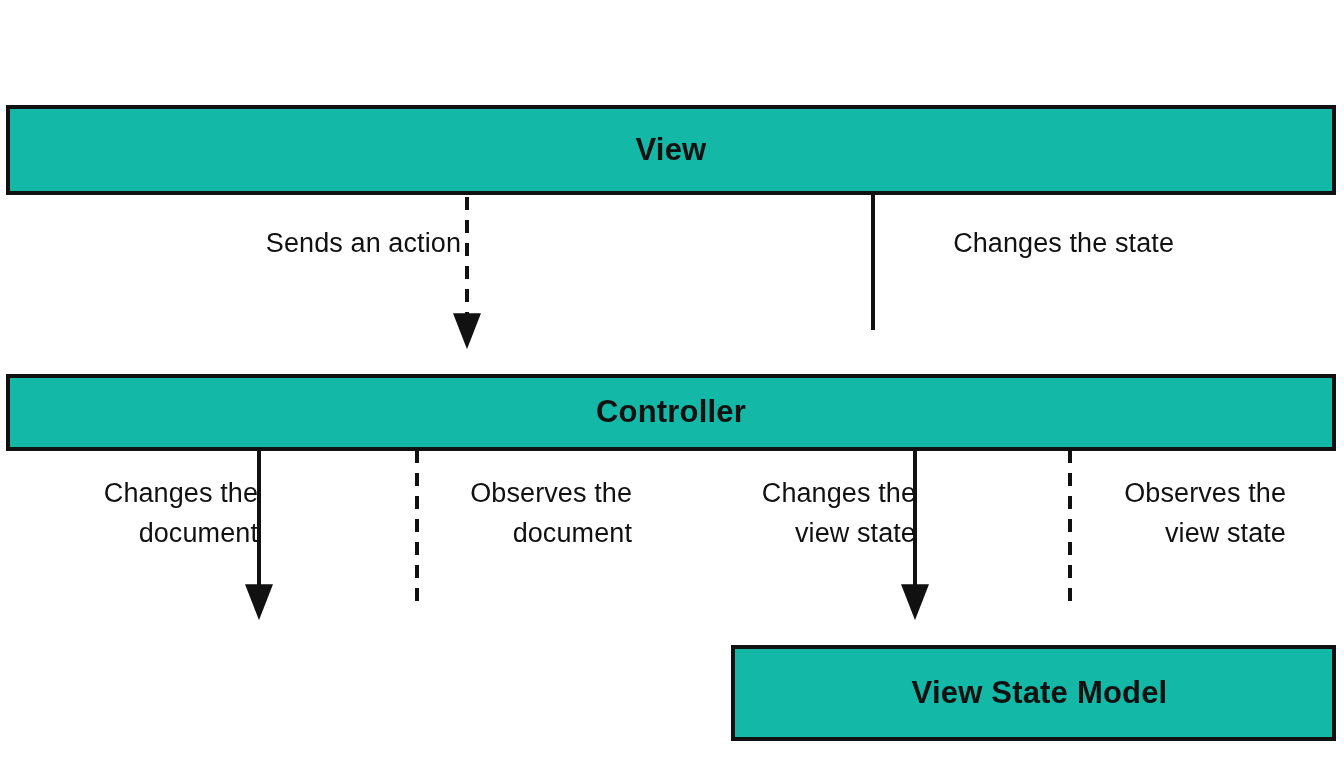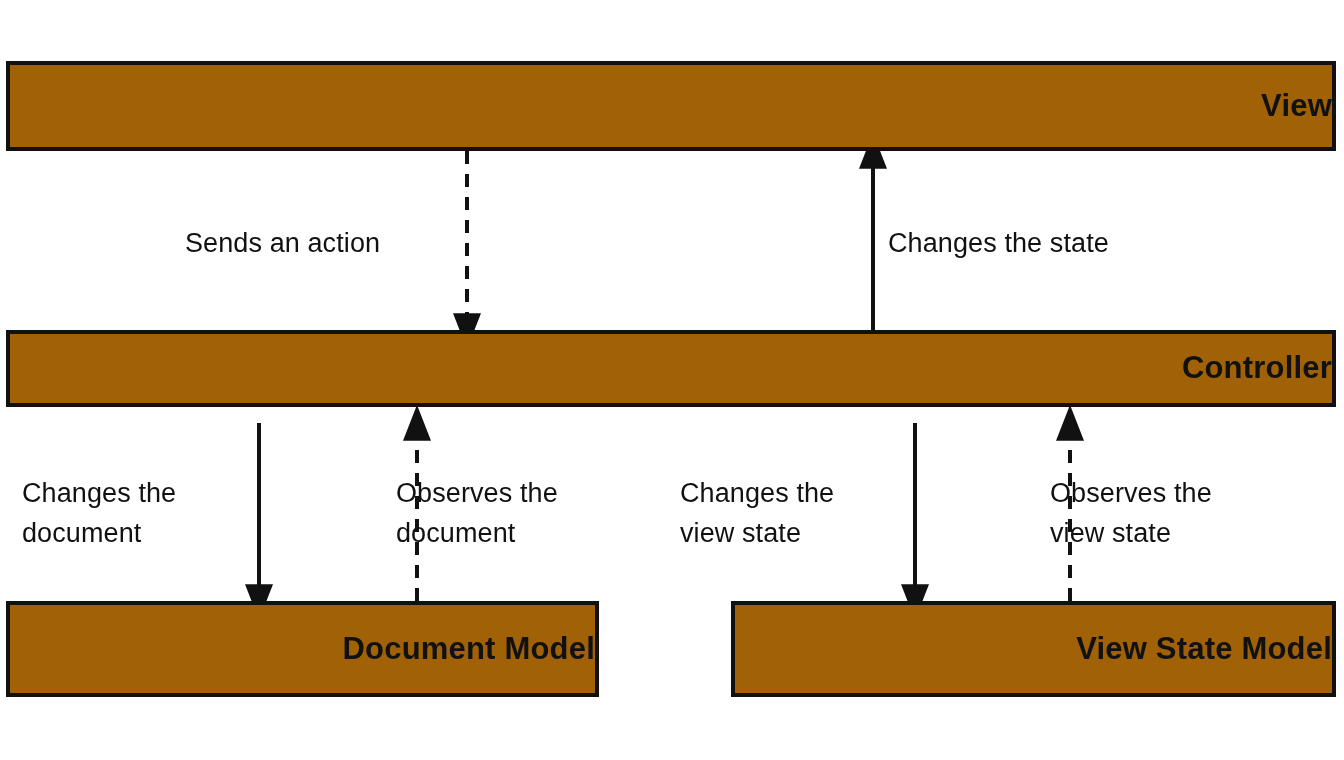--- a/index.html
+++ b/index.html
@@ -15,41 +15,42 @@
   #diagram-root {
     position: relative;
     width: 1344px;
     height: 760px;
     background: #ffffff;
     overflow: hidden;
   }
   .node-box {
     position: absolute;
     box-sizing: border-box;
-    background: #a16207;
+    background: #14b8a6;
     border: 4px solid #111111;
     display: flex;
     align-items: center;
-    justify-content: flex-end;
+    justify-content: center;
+    margin-top: 44px;
   }
   .node-label {
     font-weight: bold;
     font-size: 31px;
     line-height: 1.1;
     color: #111111;
     letter-spacing: 0.2px;
     white-space: nowrap;
   }
   .edge-label {
     position: absolute;
     font-size: 27px;
     line-height: 40px;
     color: #111111;
     white-space: pre-line;
-    text-align: left;
+    text-align: right;
     letter-spacing: 0.1px;
   }
   .edge-layer {
     position: absolute;
     left: 0;
     top: 0;
     width: 1344px;
     height: 760px;
     pointer-events: none;
   }
@@ -94,23 +95,20 @@
   </svg>
 
   <div class="node-box" id="box-view">
     <span class="node-label">View</span>
   </div>
 
   <div class="node-box" id="box-controller">
     <span class="node-label">Controller</span>
   </div>
 
-  <div class="node-box" id="box-document">
-    <span class="node-label">Document Model</span>
-  </div>
 
   <div class="node-box" id="box-viewstate">
     <span class="node-label">View State Model</span>
   </div>
 
   <div class="edge-label" id="label-sends-action">Sends an action</div>
 
   <div class="edge-label" id="label-changes-view">Changes the state</div>
 
   <div class="edge-label" id="label-changes-doc">Changes the

